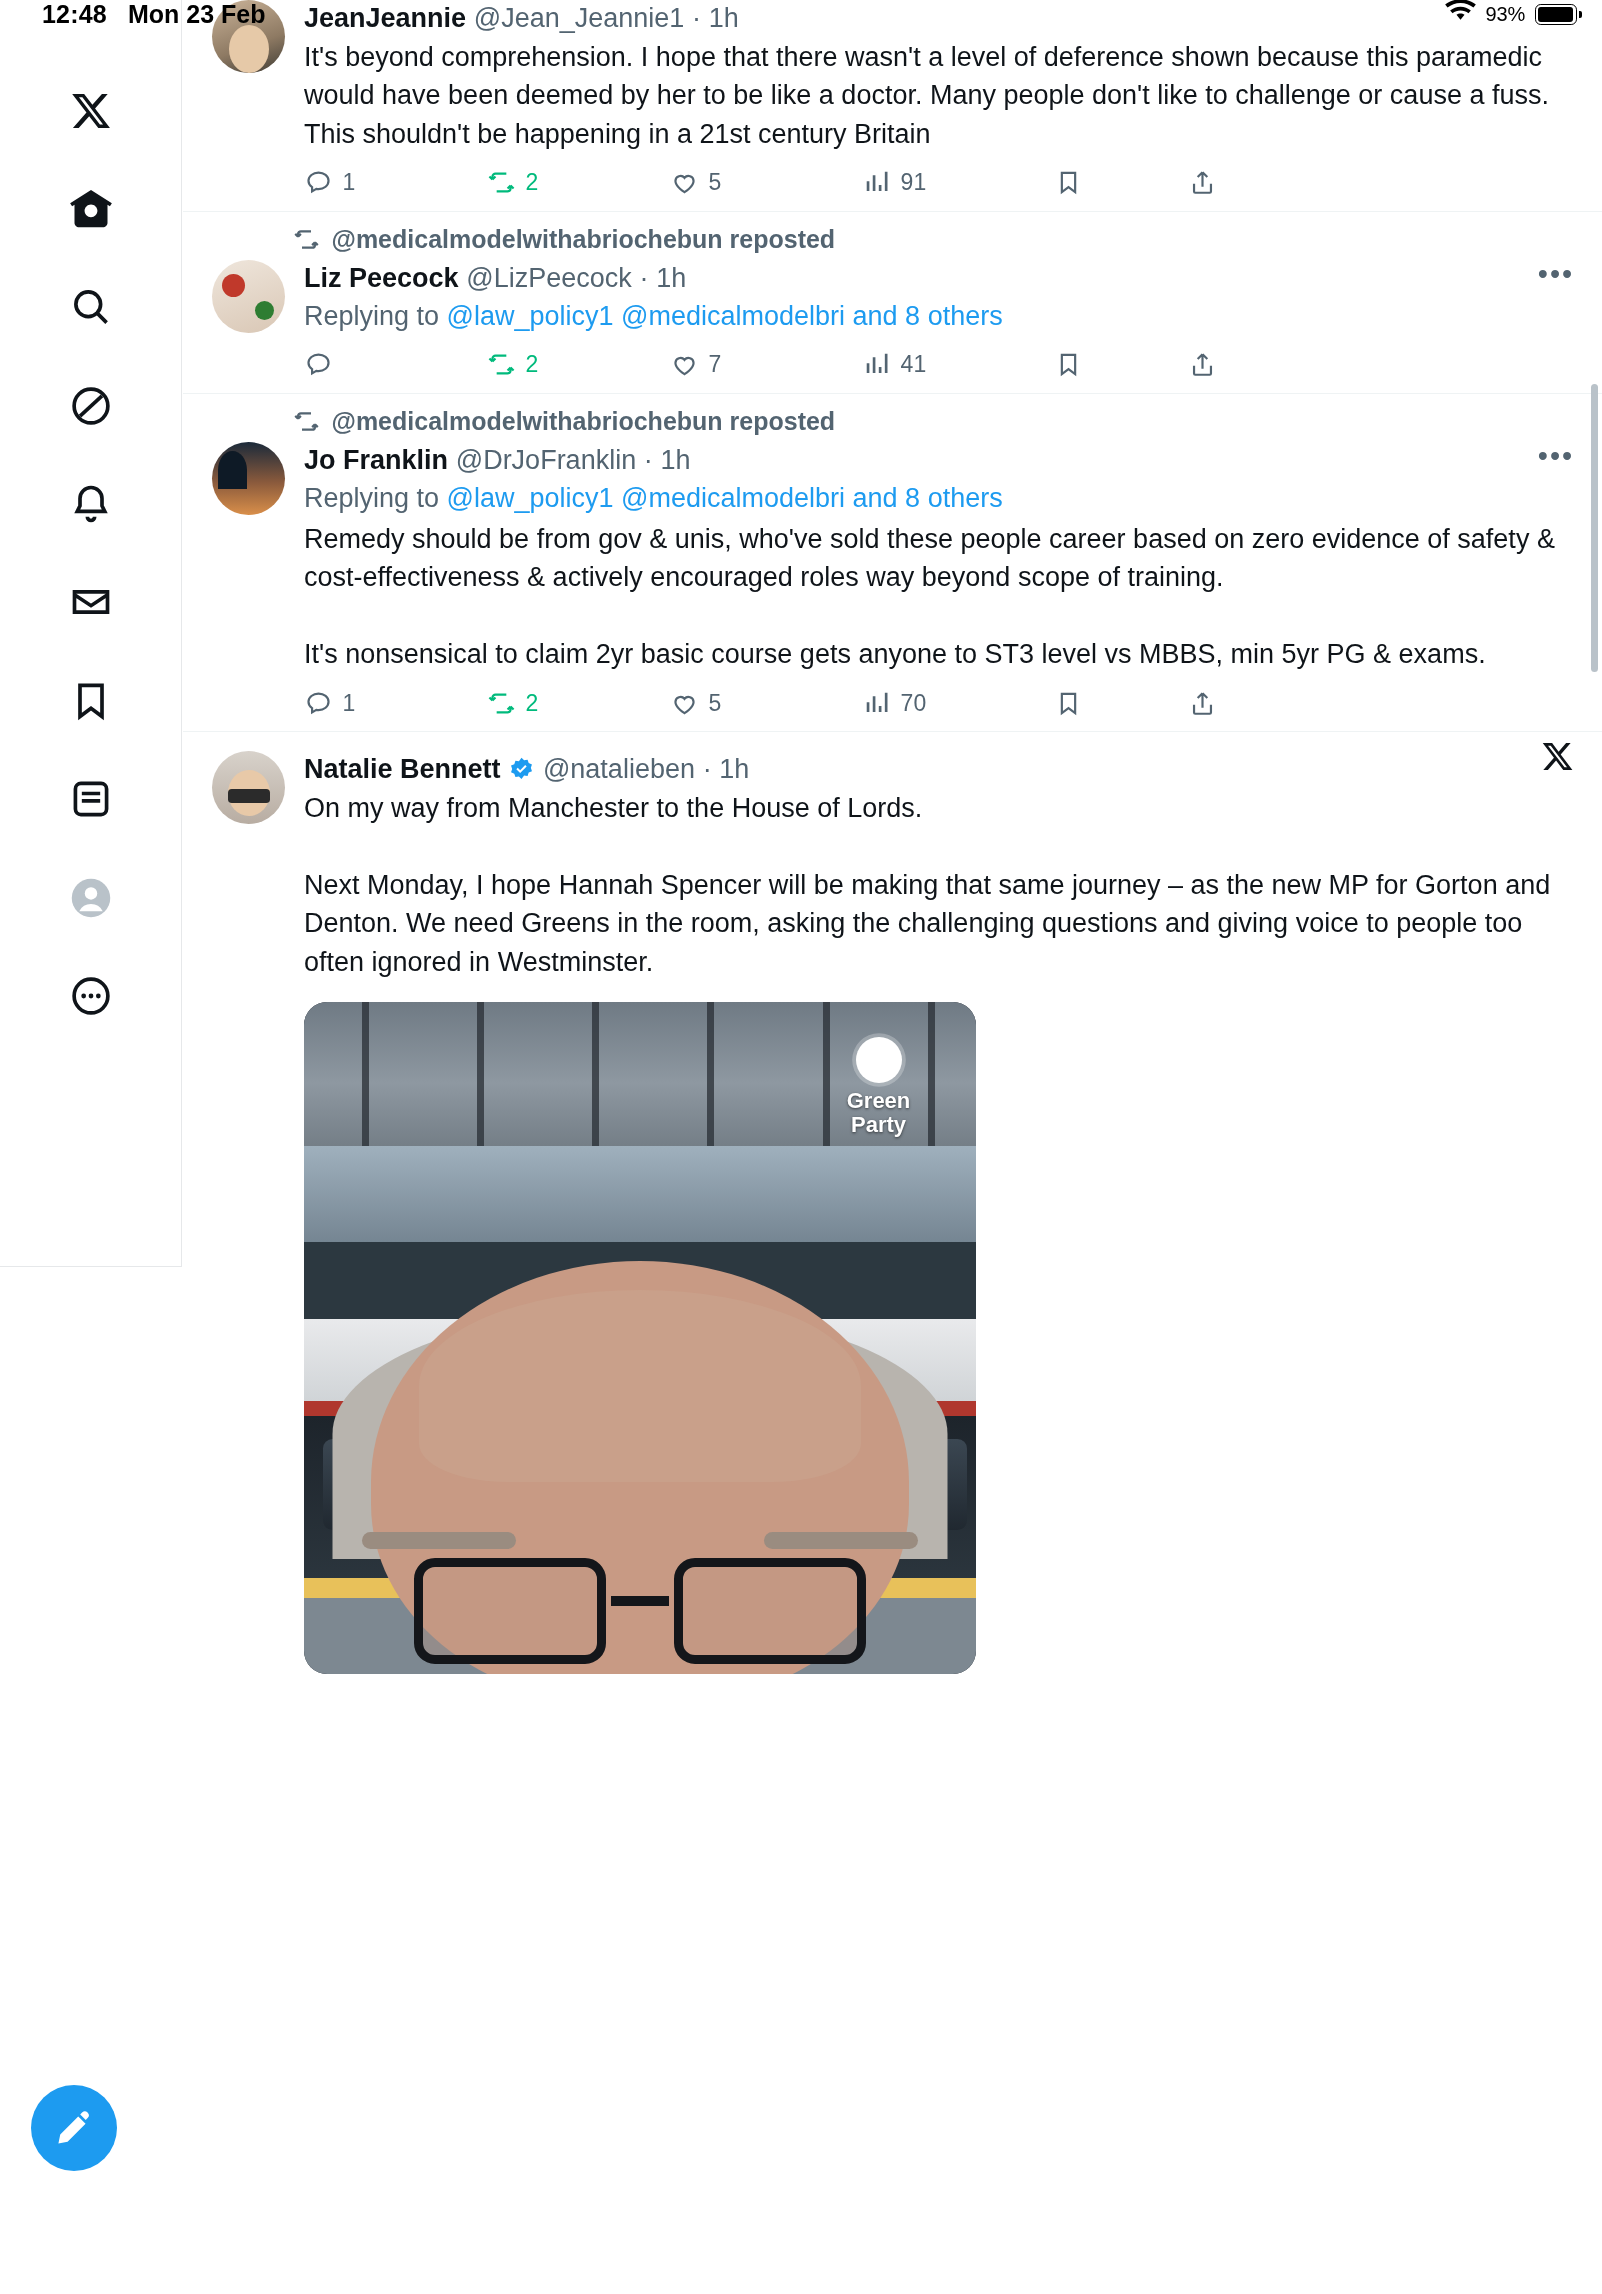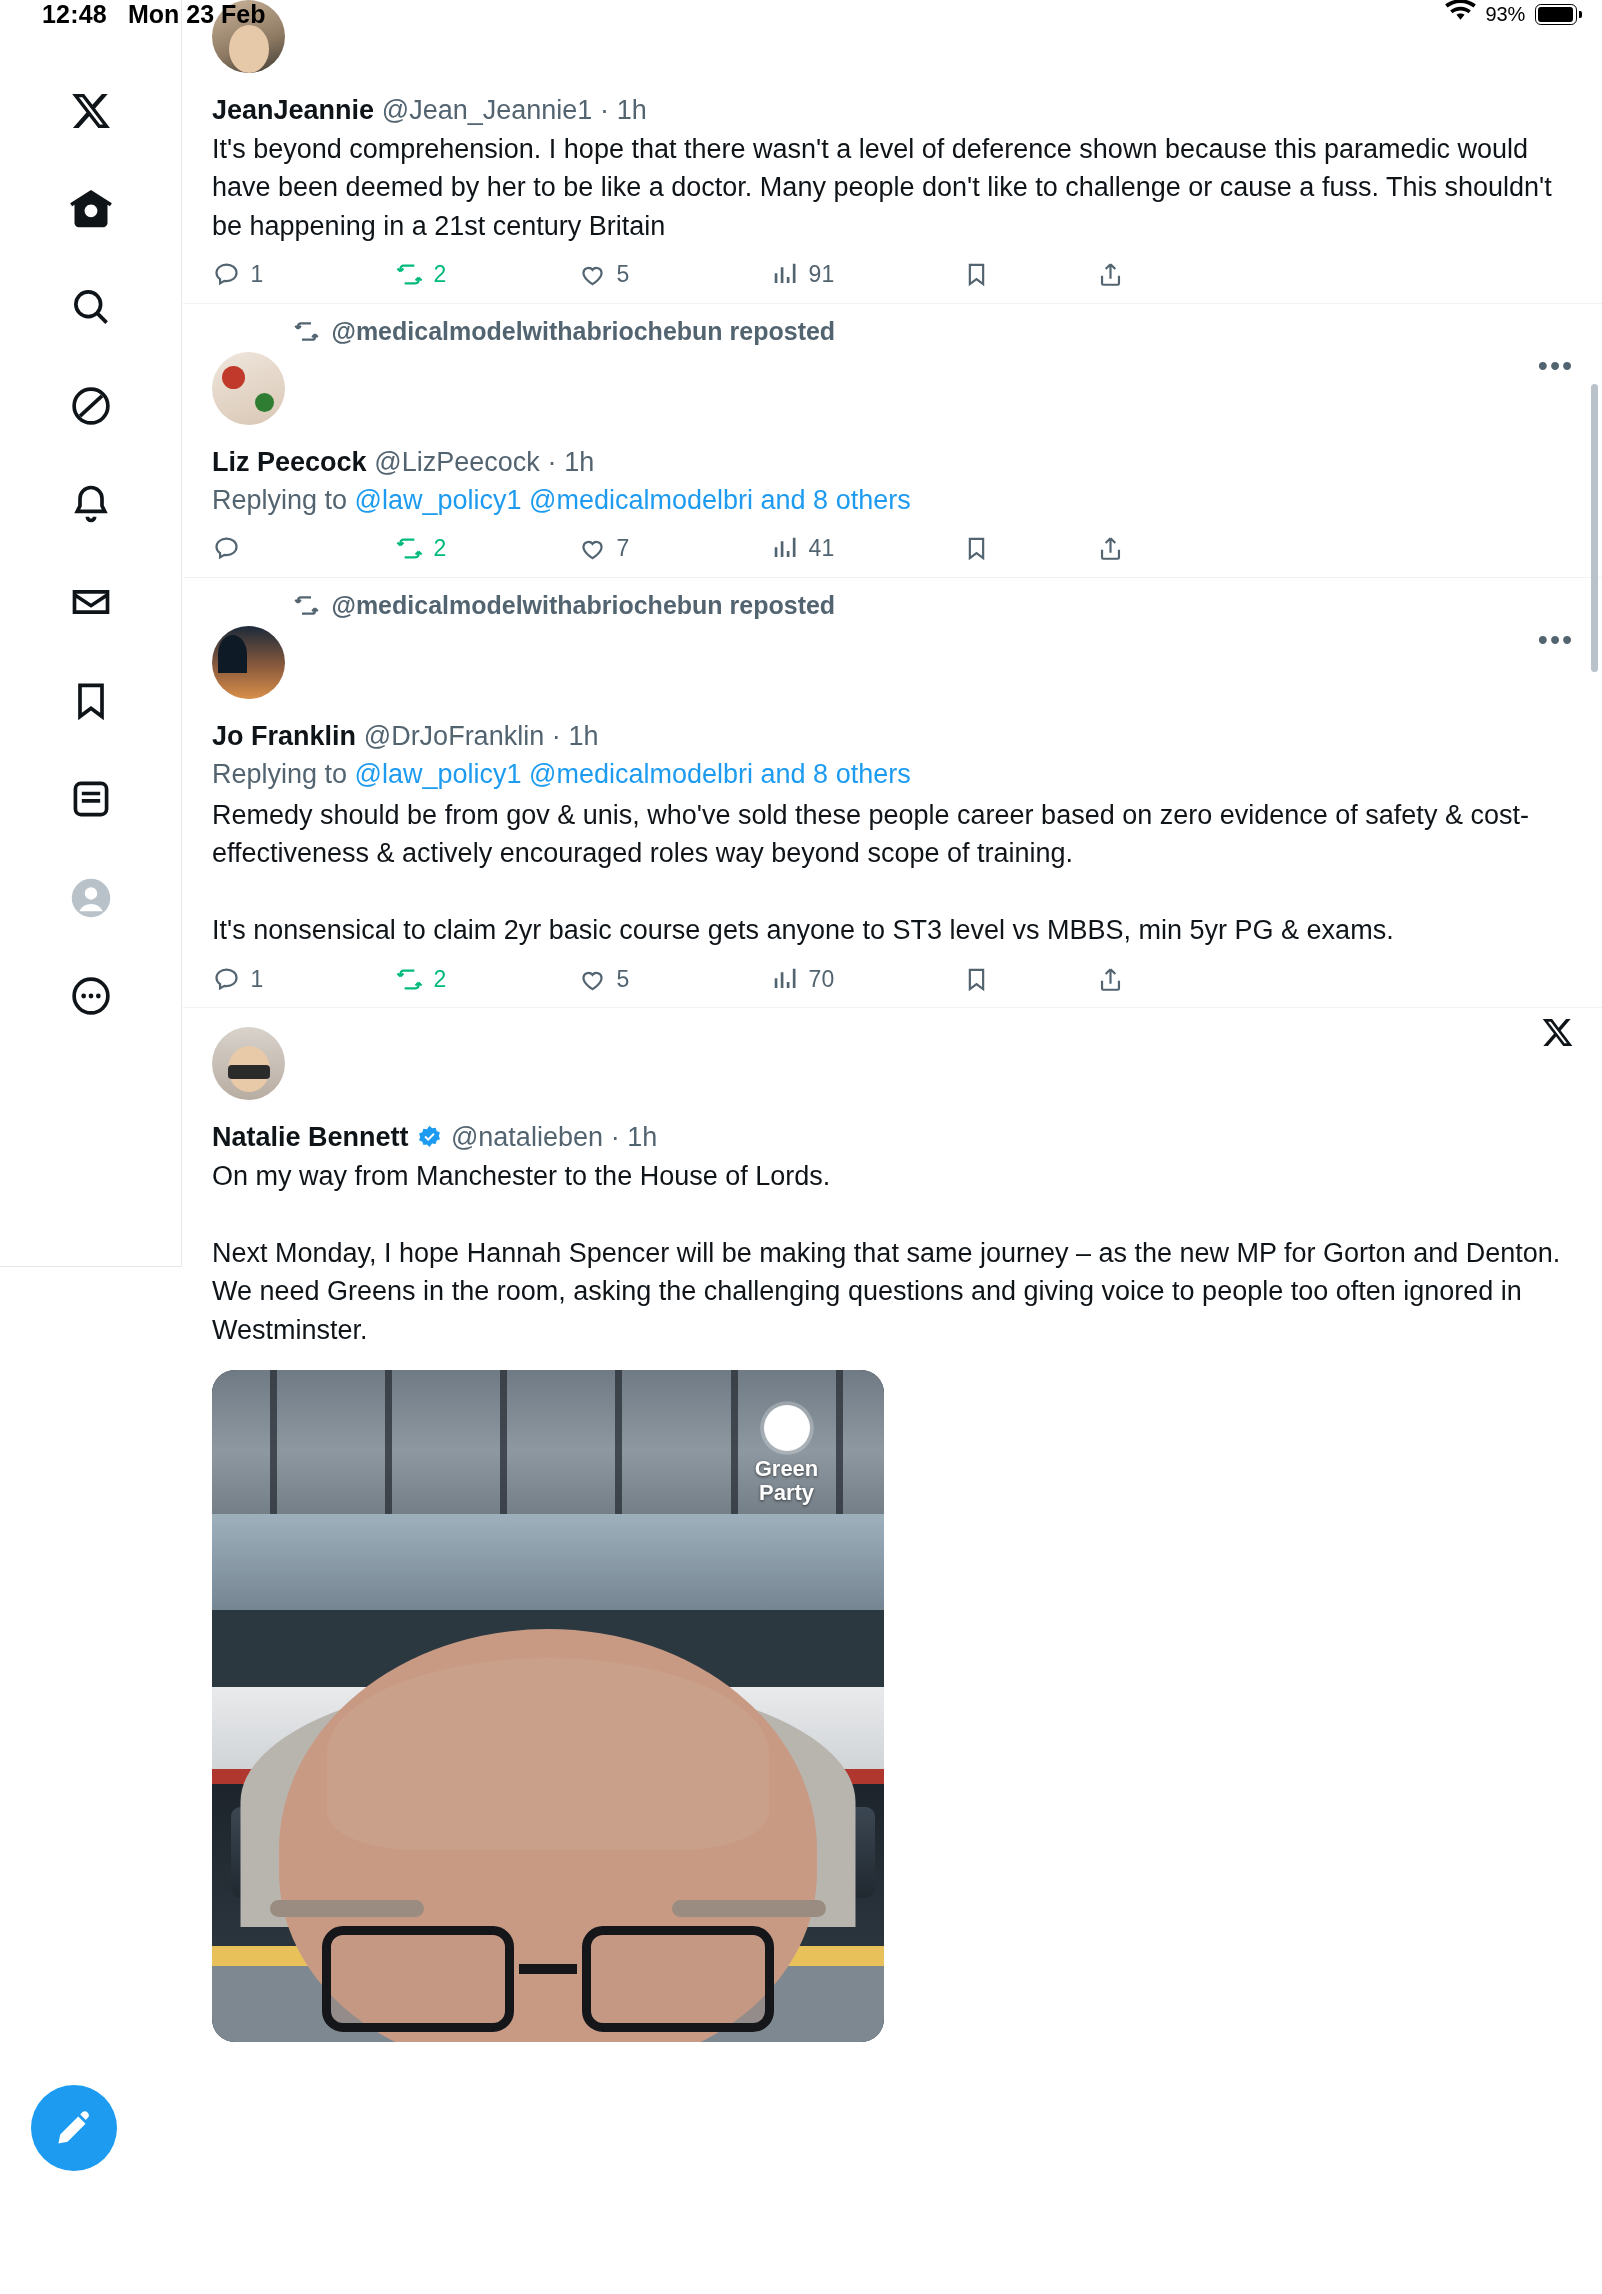--- a/index.html
+++ b/index.html
@@ -88,21 +88,21 @@
   }
   .repost-line {
     display: flex; align-items: center; gap: 11.5px;
     margin-left: 81px;
     color: #536471;
     font-size: 25px;
     font-weight: 700;
     margin-bottom: 5.8px;
     text-align: center;
   }
-  .tweet-body { display: flex; gap: 19px; flex-direction: column; }
+  .tweet-body { display: flex; gap: 19px; }
   .avatar {
     width: 73px; height: 73px; border-radius: 50%;
     flex: 0 0 73px; overflow: hidden; position: relative;
     background: #cfd9de;
   }
   .content { flex: 1 1 auto; min-width: 0; padding-top: 1.9px; }
   .name-row {
     display: flex; align-items: center; gap: 7.7px;
     font-size: 27px; line-height: 1.2;
     flex-wrap: wrap;

